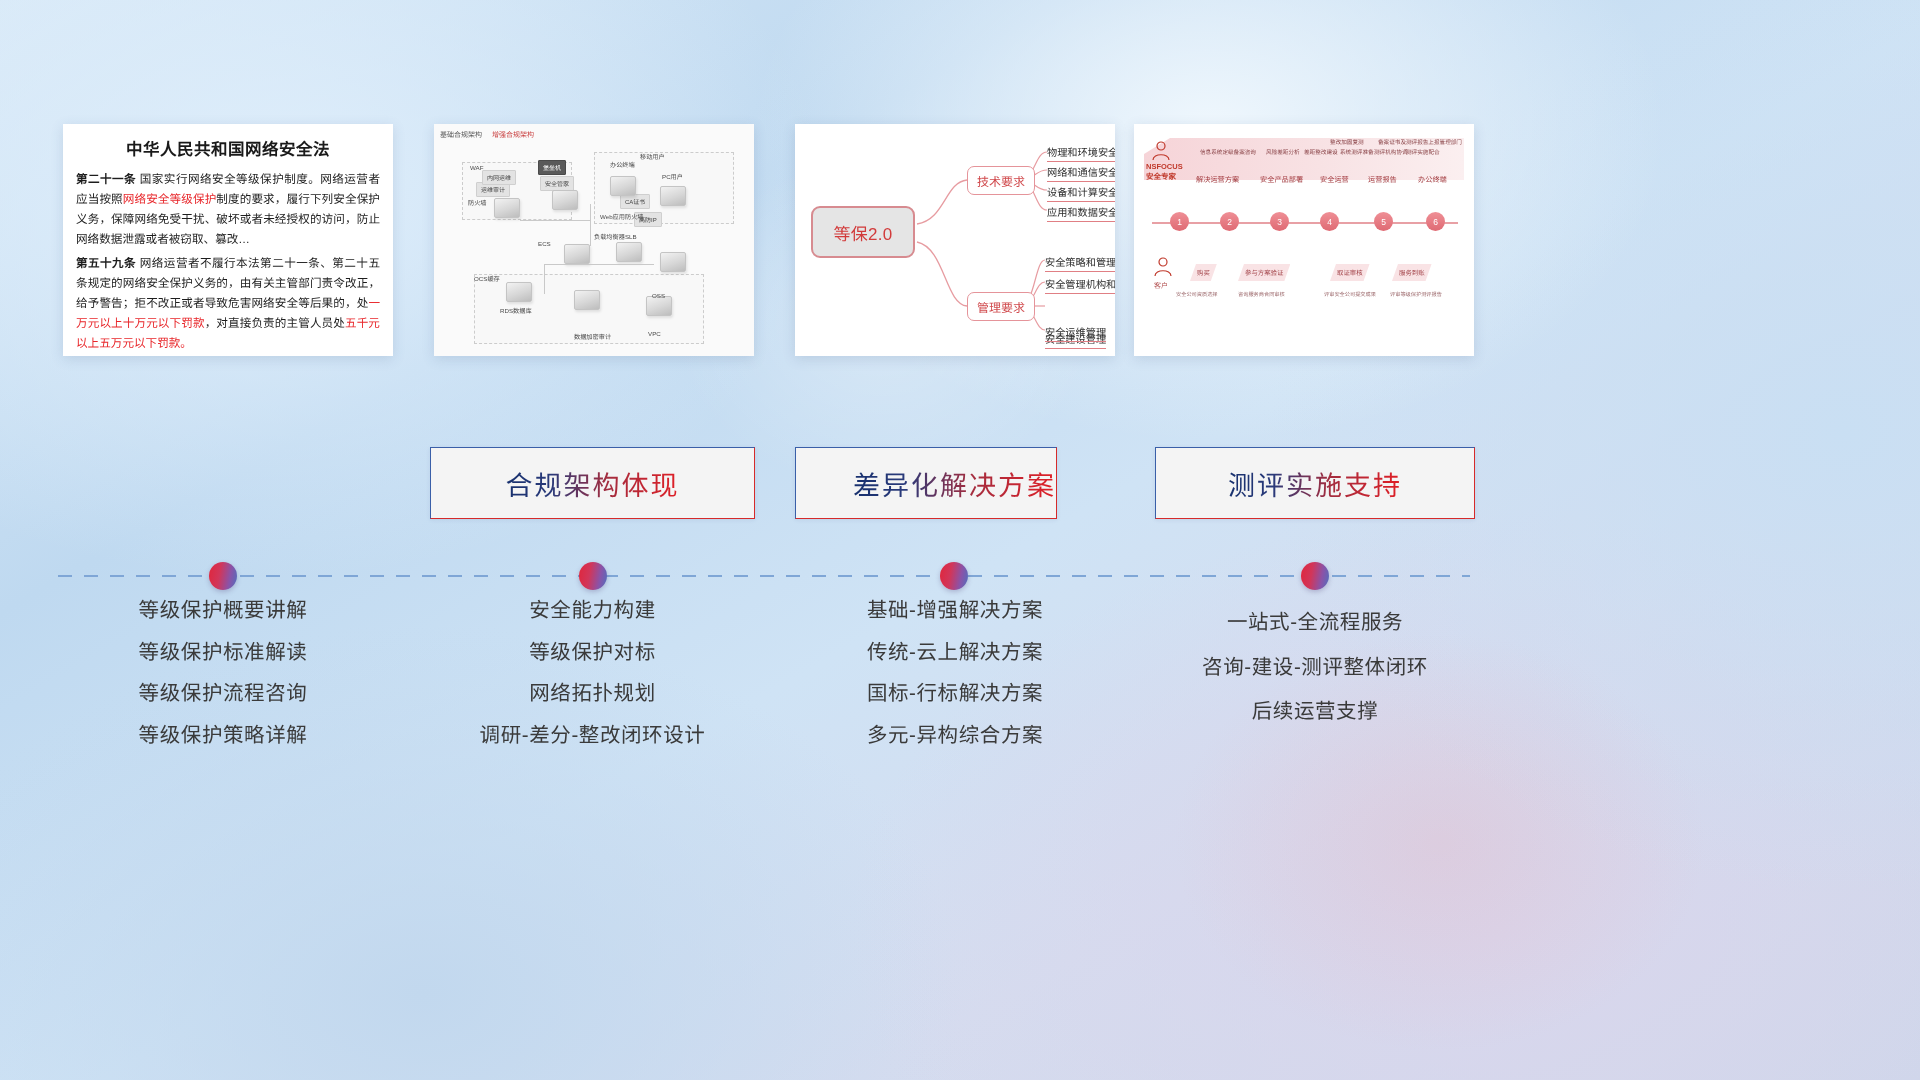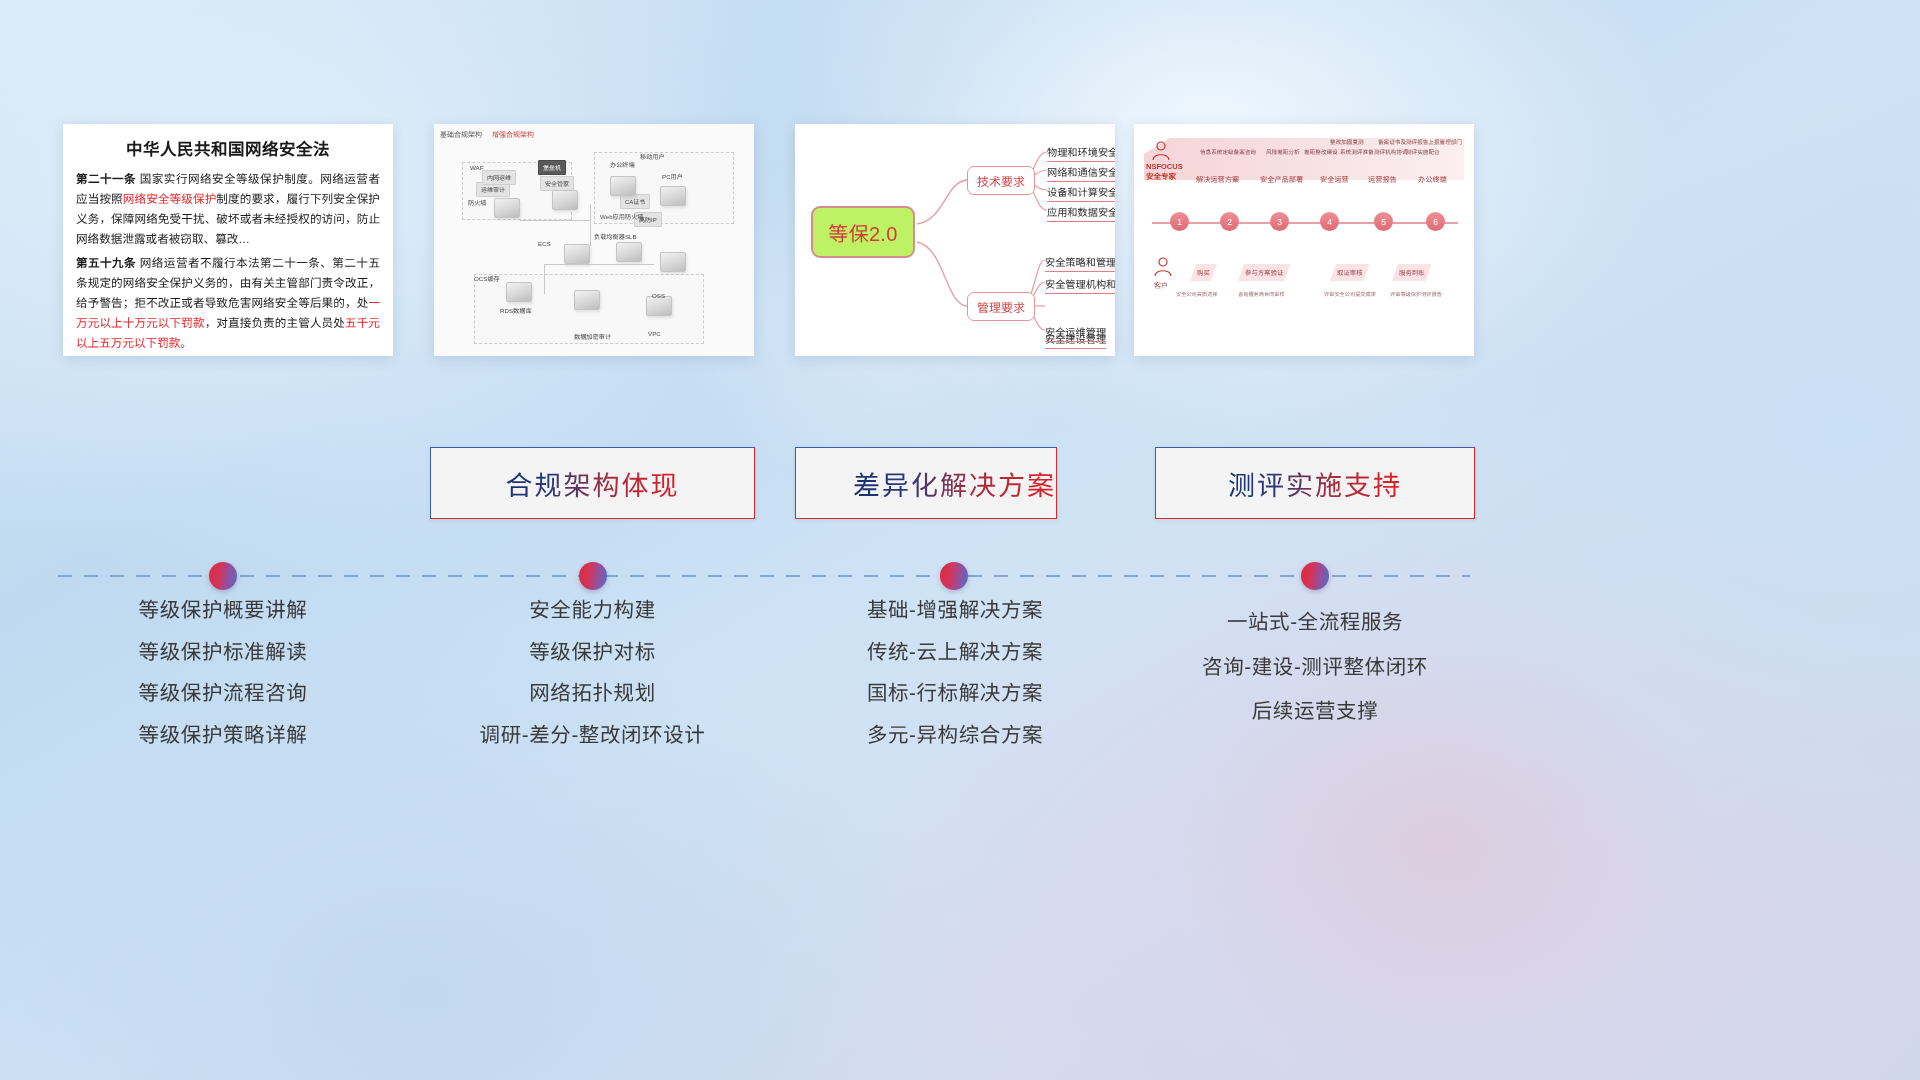--- a/index.html
+++ b/index.html
@@ -78,23 +78,23 @@
     background: linear-gradient(160deg,#f2f2f2 0%, #d7d7d7 55%, #bdbdbd 100%);
     border: 1px solid #c4c4c4; border-radius: 2px;
     box-shadow: 1px 2px 3px rgba(0,0,0,.10);
   }
   .arch-label { position: absolute; font-size: 6.2px; color: #4a4a4a; white-space: nowrap; }
 
   
   .mind { position: relative; width: 100%; height: 100%; background: #fff; }
   .mm-root {
     position: absolute; left: 16px; top: 82px; width: 104px; height: 52px;
-    border: 2.5px solid #d78b90; background: #bef264; border-radius: 9px;
+    border: 2.5px solid #d78b90; background: #e5e5e5; border-radius: 9px;
     display: flex; align-items: center; justify-content: center;
-    color: #d23b3b; font-size: 20px; letter-spacing: .3px;
+    color: #d23b3b; font-size: 17px; letter-spacing: .3px;
   }
   .mm-branch {
     position: absolute; border: 1.4px solid #e5949a; background: #fff;
     border-radius: 7px; color: #d0494c; font-size: 12px;
     padding: 5px 9px; white-space: nowrap;
   }
   .mm-leaf {
     position: absolute; color: #2b2b2b; font-size: 10.2px;
     white-space: nowrap; padding-bottom: 2px;
     border-bottom: 1.2px solid #e07f84;

